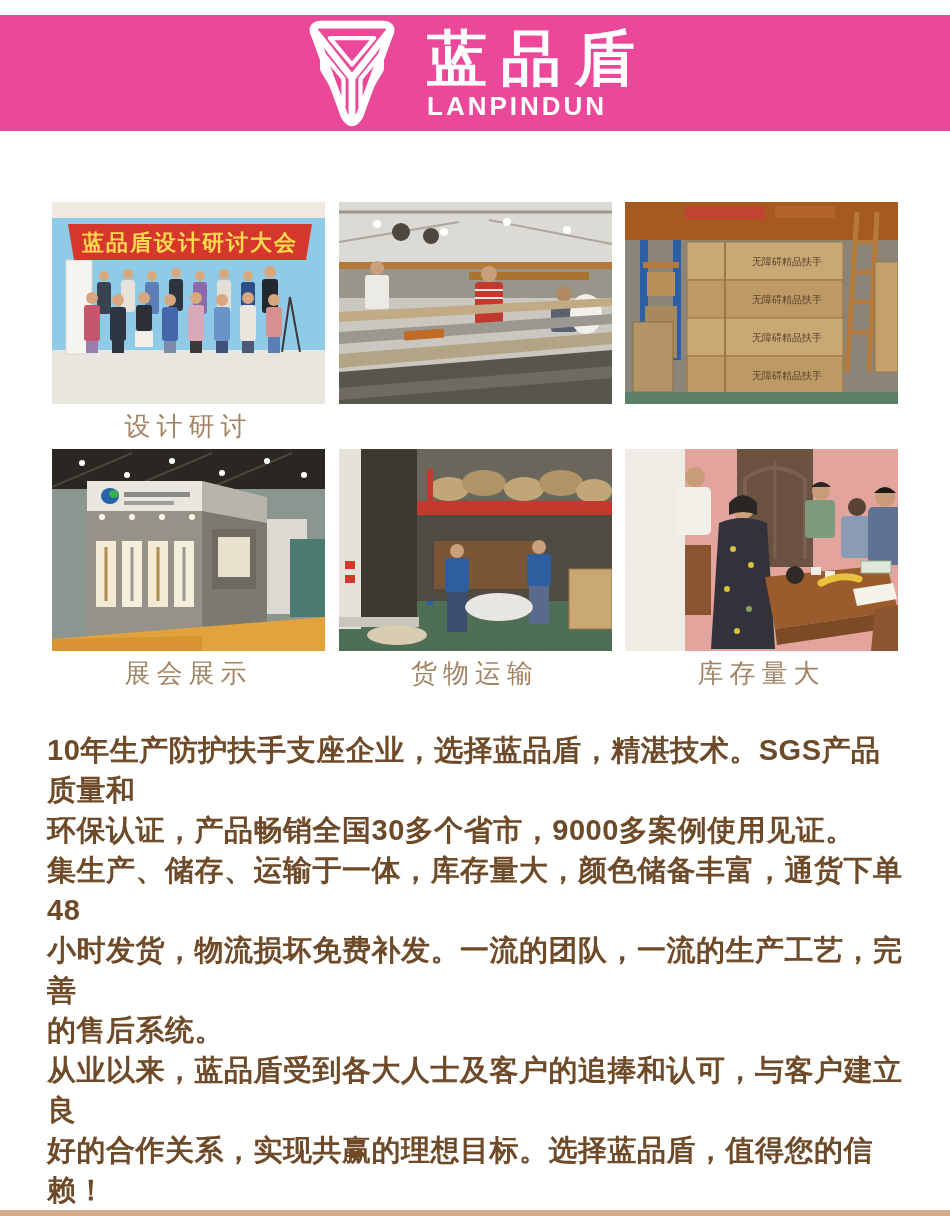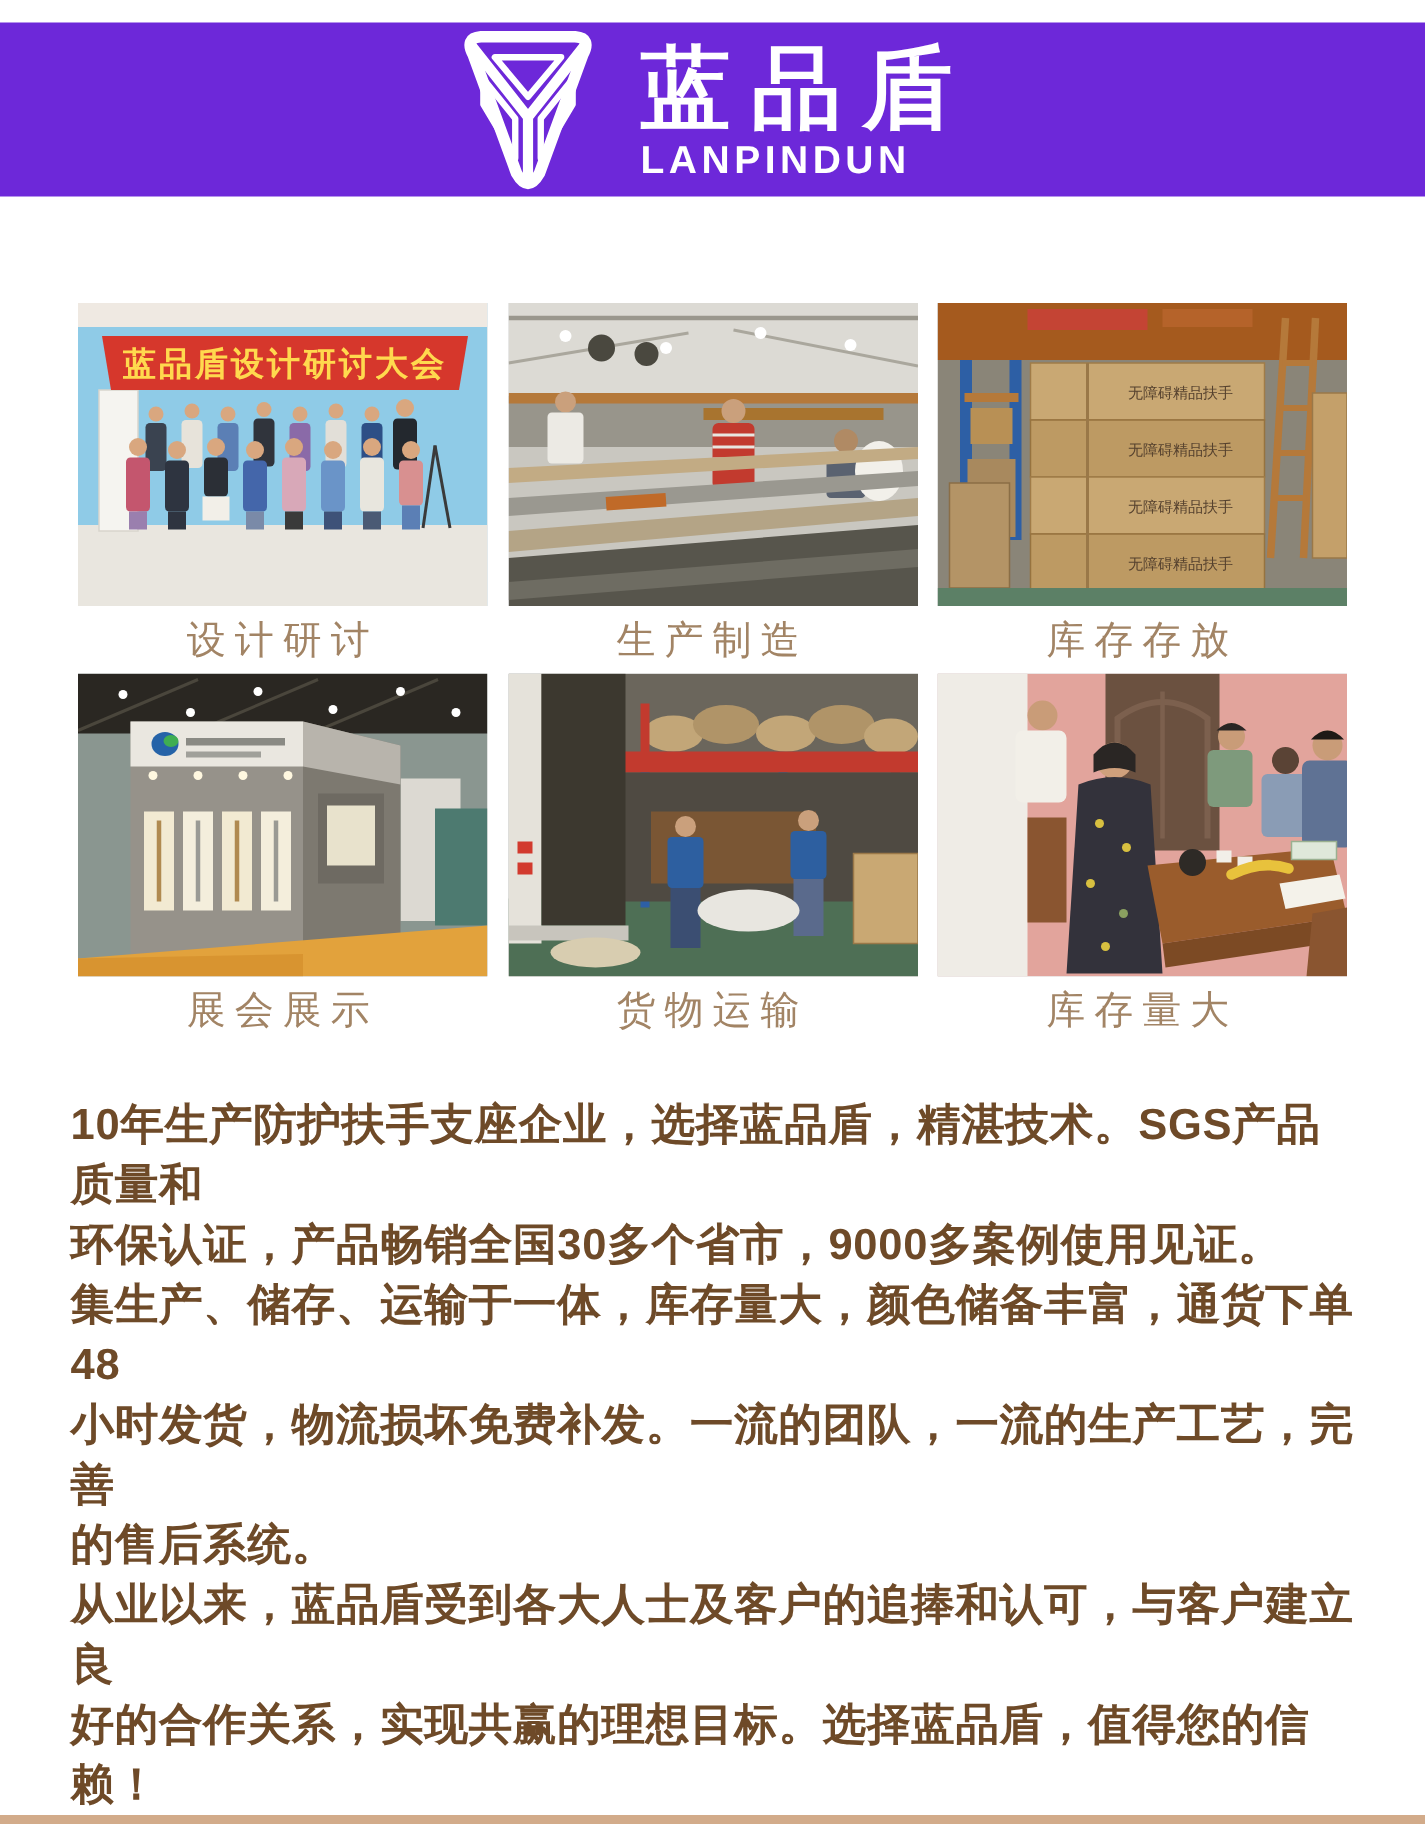--- a/index.html
+++ b/index.html
@@ -3,21 +3,21 @@
 <meta charset="utf-8">
 <style>
   html,body{margin:0;padding:0;}
   body{
     width:950px;height:1216px;background:#ffffff;overflow:hidden;
     display:flex;flex-direction:column;
     font-family:"Liberation Sans", sans-serif;
   }
   .top-strip{height:45px;background:#ffffff;}
   .header{
-    height:165px;background:#6d28d9;
+    height:165px;background:#ec4899;
     display:flex;align-items:center;justify-content:center;gap:24px;
   }
   .logo-icon svg{display:block;}
   .brand{display:flex;flex-direction:column;}
   .brand-cn{
     font-size:60px;font-weight:700;color:#ffffff;
     letter-spacing:14px;line-height:1.05;white-space:nowrap;
   }
   .brand-en{
     font-size:26px;font-weight:700;color:#ffffff;
@@ -155,23 +155,20 @@
             <rect x="212" y="100" width="26" height="30" rx="3" fill="#5a6270"></rect>
           <ellipse cx="247" cy="112" rx="16" ry="20" fill="#f2f0ea"></ellipse>
           <polygon points="0,110 273,96 273,104 0,120" fill="#c2ab84"></polygon>
           <polygon points="0,130 273,112 273,122 0,142" fill="#9a9890"></polygon>
           <polygon points="0,152 273,130 273,142 0,166" fill="#b4a486"></polygon>
           <rect x="65" y="128" width="40" height="9" fill="#c06a28" transform="rotate(-4 85 132)"></rect>
           <polygon points="0,170 273,148 273,202 0,202" fill="#57554c"></polygon>
           <polygon points="0,186 273,164 273,176 0,198" fill="#6e6c62"></polygon>
         </svg>
       </div>
-      <div class="caption-zone">
-        <div class="caption">生产制造</div>
-      </div>
     </div>
 
     <div class="cell">
       <div class="photo">
         <svg viewBox="0 0 273 202" preserveAspectRatio="none">
           <rect width="273" height="202" fill="#8a8578"></rect>
           <rect width="273" height="38" fill="#a55a1e"></rect>
           <rect x="60" y="4" width="80" height="14" fill="#c44434"></rect>
           <rect x="150" y="4" width="60" height="12" fill="#b5632a"></rect>
           <rect x="15" y="38" width="8" height="120" fill="#2d5fa5"></rect>
@@ -191,23 +188,20 @@
           <text x="162" y="177" font-size="10" fill="#55412e" text-anchor="middle">无障碍精品扶手</text>
           <line x1="232" y1="10" x2="222" y2="170" stroke="#b5793a" stroke-width="5"></line>
           <line x1="252" y1="10" x2="244" y2="170" stroke="#b5793a" stroke-width="5"></line>
           <line x1="230" y1="40" x2="250" y2="40" stroke="#b5793a" stroke-width="4"></line>
           <line x1="228" y1="70" x2="249" y2="70" stroke="#b5793a" stroke-width="4"></line>
           <line x1="227" y1="100" x2="247" y2="100" stroke="#b5793a" stroke-width="4"></line>
           <line x1="225" y1="130" x2="246" y2="130" stroke="#b5793a" stroke-width="4"></line>
           <rect x="250" y="60" width="23" height="110" fill="#c4a06a" stroke="#9a7848"></rect>
           <rect y="190" width="273" height="12" fill="#5c8066"></rect>
         </svg>
-      </div>
-      <div class="caption-zone">
-        <div class="caption">库存存放</div>
       </div>
     </div>
 
   </div>
 
   <div class="gallery-row">
 
     <div class="cell">
       <div class="photo">
         <svg viewBox="0 0 273 202" preserveAspectRatio="none">

